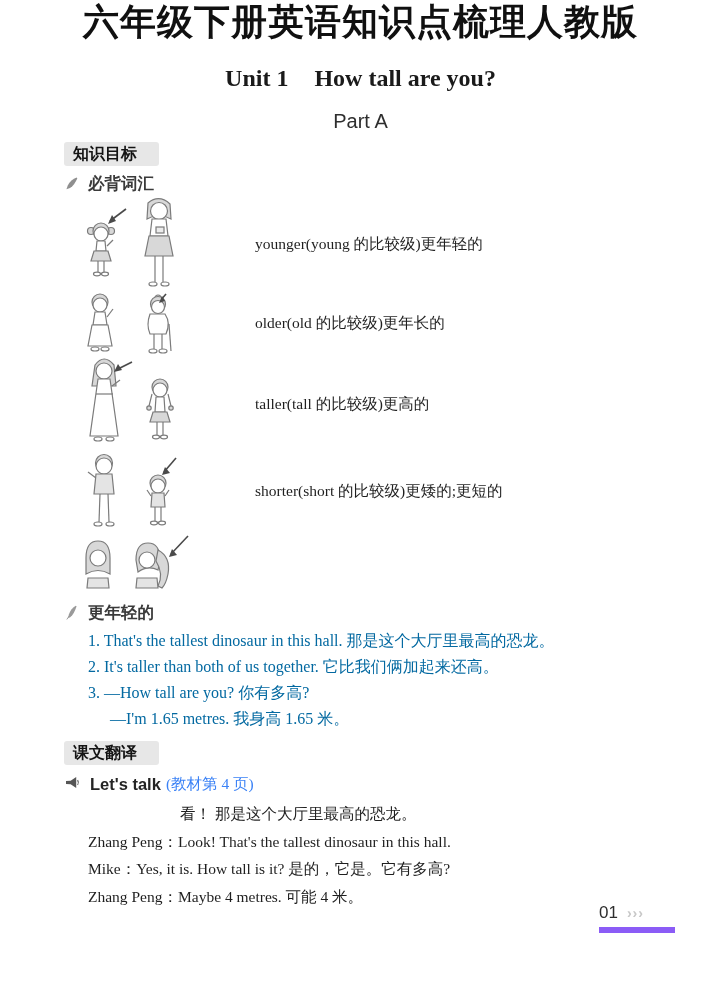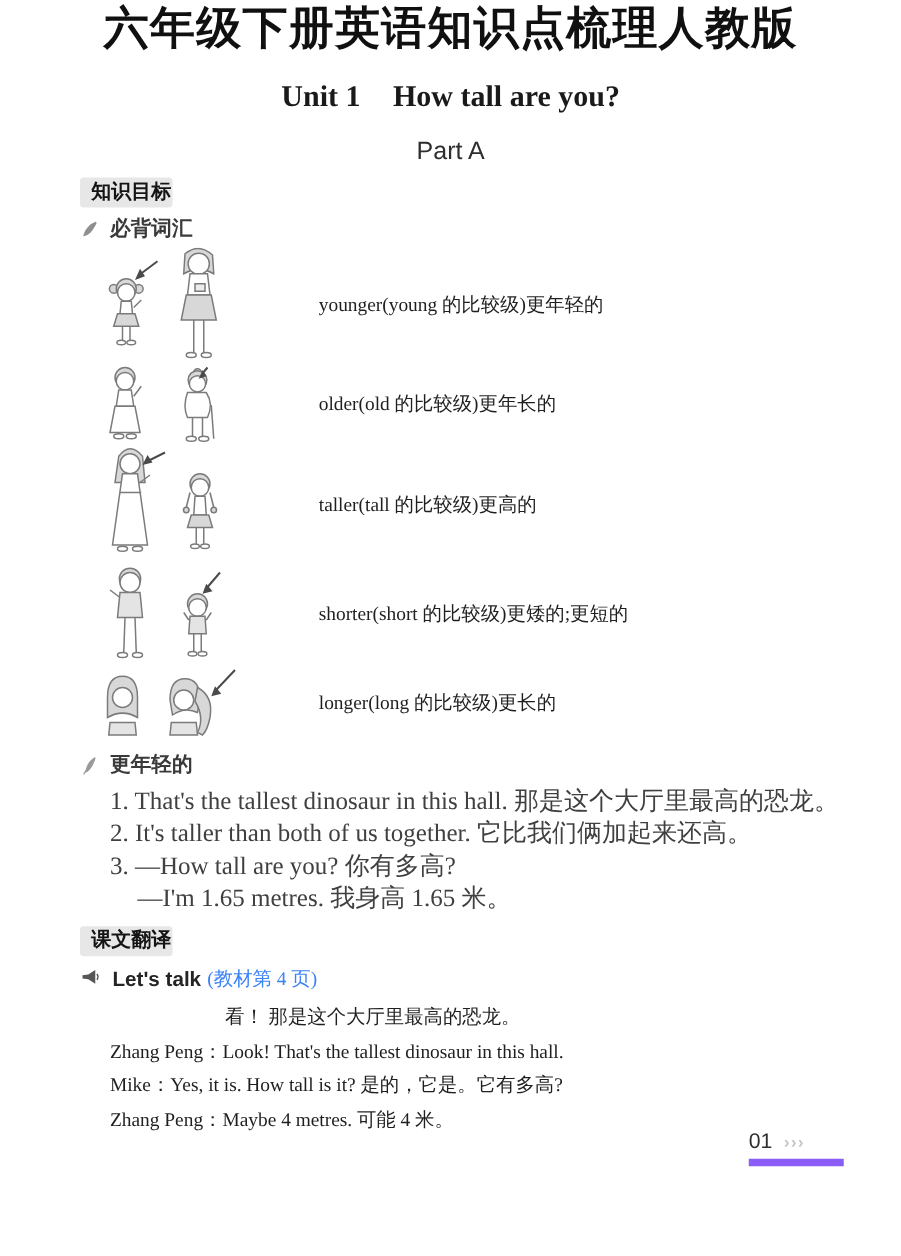--- a/index.html
+++ b/index.html
@@ -39,40 +39,40 @@
   }
   .badge{
     display:inline-block;
     margin-left:64px;
     margin-top:9px;
     background:#e7e7e7;
     color:#141414;
     font-family:"Liberation Sans",sans-serif;
     font-weight:bold;
     font-size:16px;
-    padding:2px 1px 3px 9px;
+    padding:2px 22px 3px 9px;
     border-radius:3px;
     line-height:19px;
   }
   .subheading{
     display:flex;align-items:center;gap:9px;
     margin:7px 0 0 64px;
     font-family:"Liberation Sans",sans-serif;
     font-weight:bold;
     font-size:16.5px;
     color:#3a3a3a;
     line-height:20px;
   }
   .subheading .icn{flex:0 0 auto;display:inline-flex;}
   .vocab-list{margin-top:4px;}
   .vocab-row{display:flex;align-items:center;margin-left:70px;}
   .vocab-row .illust{width:185px;flex:0 0 185px;display:flex;align-items:center;}
   .vocab-row .vtext{font-size:15.5px;color:#1f1f1f;white-space:nowrap;}
   .h94{height:94px}.h64{height:64px}.h98{height:98px}.h76{height:76px}.h66{height:66px}
-  .sentences{margin:6px 0 0 88px;font-size:20px;color:#404040;line-height:26px;}
+  .sentences{margin:6px 0 0 88px;font-size:16px;color:#0369a1;line-height:26px;}
   .sentence{white-space:nowrap;}
   .sentence.indent{margin-left:22px;}
   .letstalk{
     display:flex;align-items:center;gap:9px;
     margin:8px 0 0 64px;line-height:22px;
   }
   .lt-label{font-family:"Liberation Sans",sans-serif;font-weight:bold;font-size:16.5px;color:#242424;}
   .lt-ref{font-size:15.5px;color:#3b82f6;margin-left:-4px;}
   .dialog{margin:5px 0 0 88px;font-size:15.5px;color:#1f1f1f;line-height:27.5px;}
   .dialog-line{white-space:nowrap;}
@@ -243,21 +243,20 @@
             <circle cx="28" cy="28" r="8" fill="#fff"></circle>
             <path d="M18 48 L38 48 L39 58 L17 58 Z" fill="#e4e4e4"></path>
             <path d="M66 30 Q66 13 78 13 Q90 13 90 30 L88 40 Q78 35 68 42 Z" fill="#d8d8d8"></path>
             <circle cx="77" cy="30" r="8" fill="#fff"></circle>
             <path d="M88 20 Q101 27 98 44 Q96 54 92 58 L88 56 Q94 44 86 31 Z" fill="#d8d8d8"></path>
             <path d="M67 48 L87 48 L88 58 L66 58 Z" fill="#e4e4e4"></path>
           </g>
           <polygon points="99,27 107,25 102,19" fill="#4a4a4a"></polygon>
         </svg>
       </div>
-      <div class="vtext">longer(long 的比较级)更长的</div>
     </div>
 
   </div>
 
   <div class="subheading">
     <span class="icn">
       <svg width="15" height="15" viewBox="0 0 16 16">
           <path d="M12.5 0.8 C8.8 3 6.4 6.2 5.2 10.2 L4.2 14.2 L6.6 13 C9.8 10.8 11.6 6.6 13.4 1.4 Z" fill="#9a9a9a"></path>
           <line x1="3" y1="15.4" x2="5.6" y2="11.6" stroke="#9a9a9a" stroke-width="1"></line>
         </svg>

